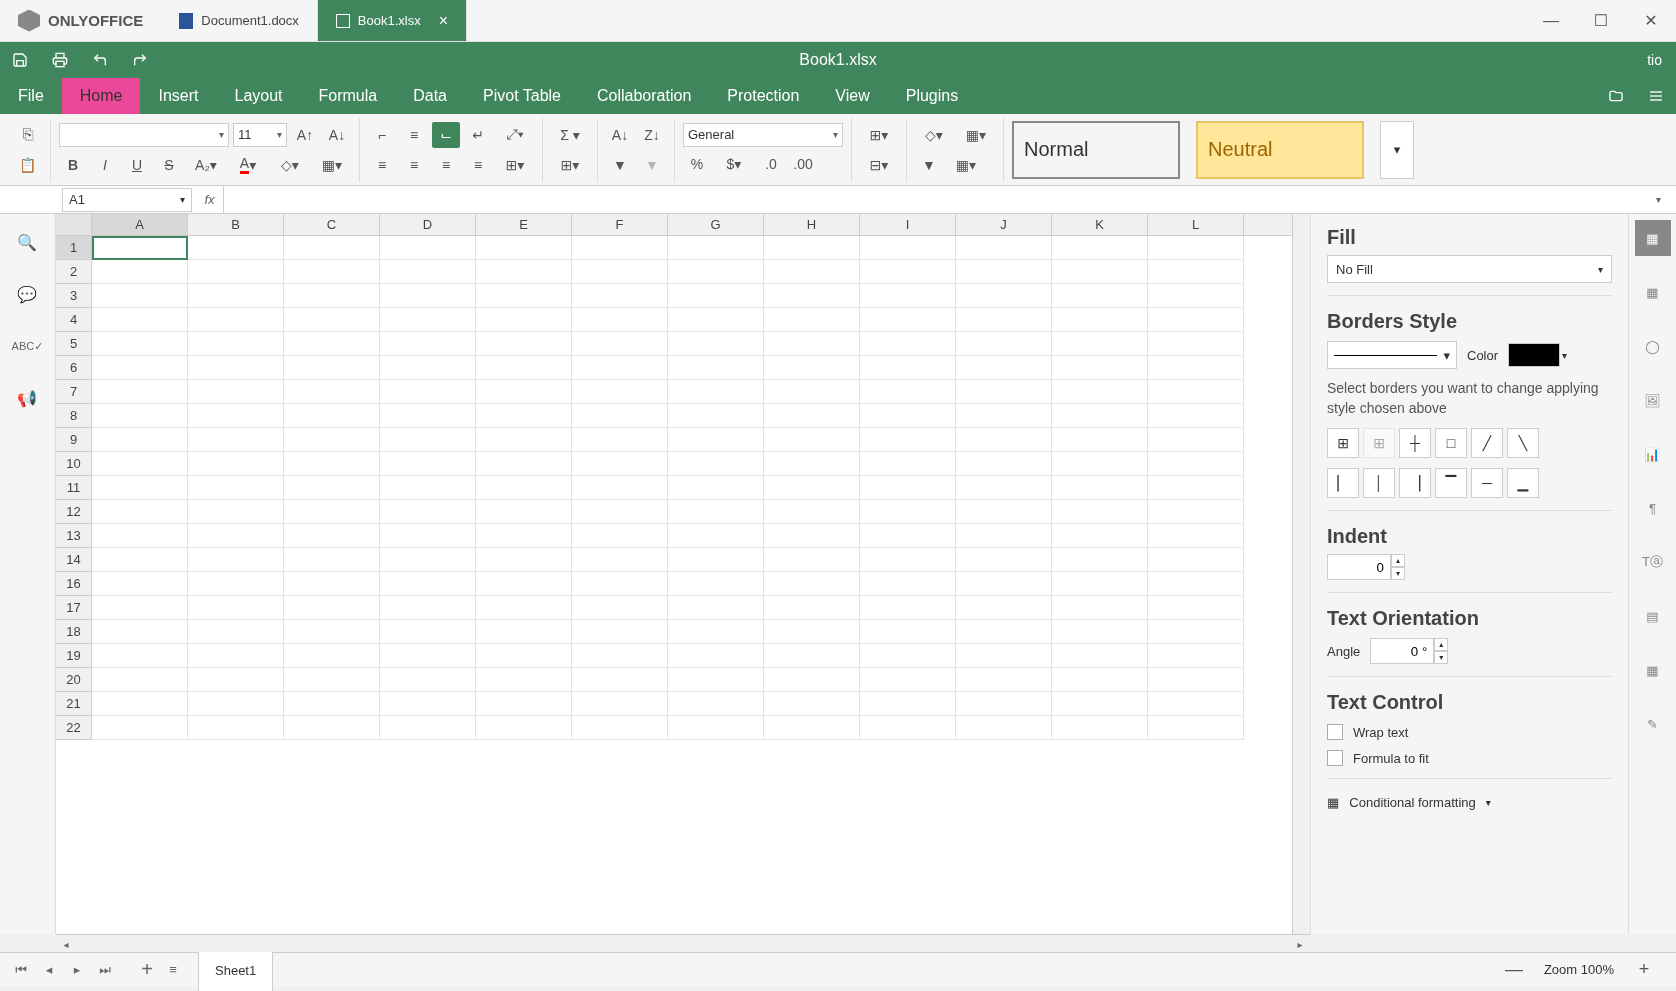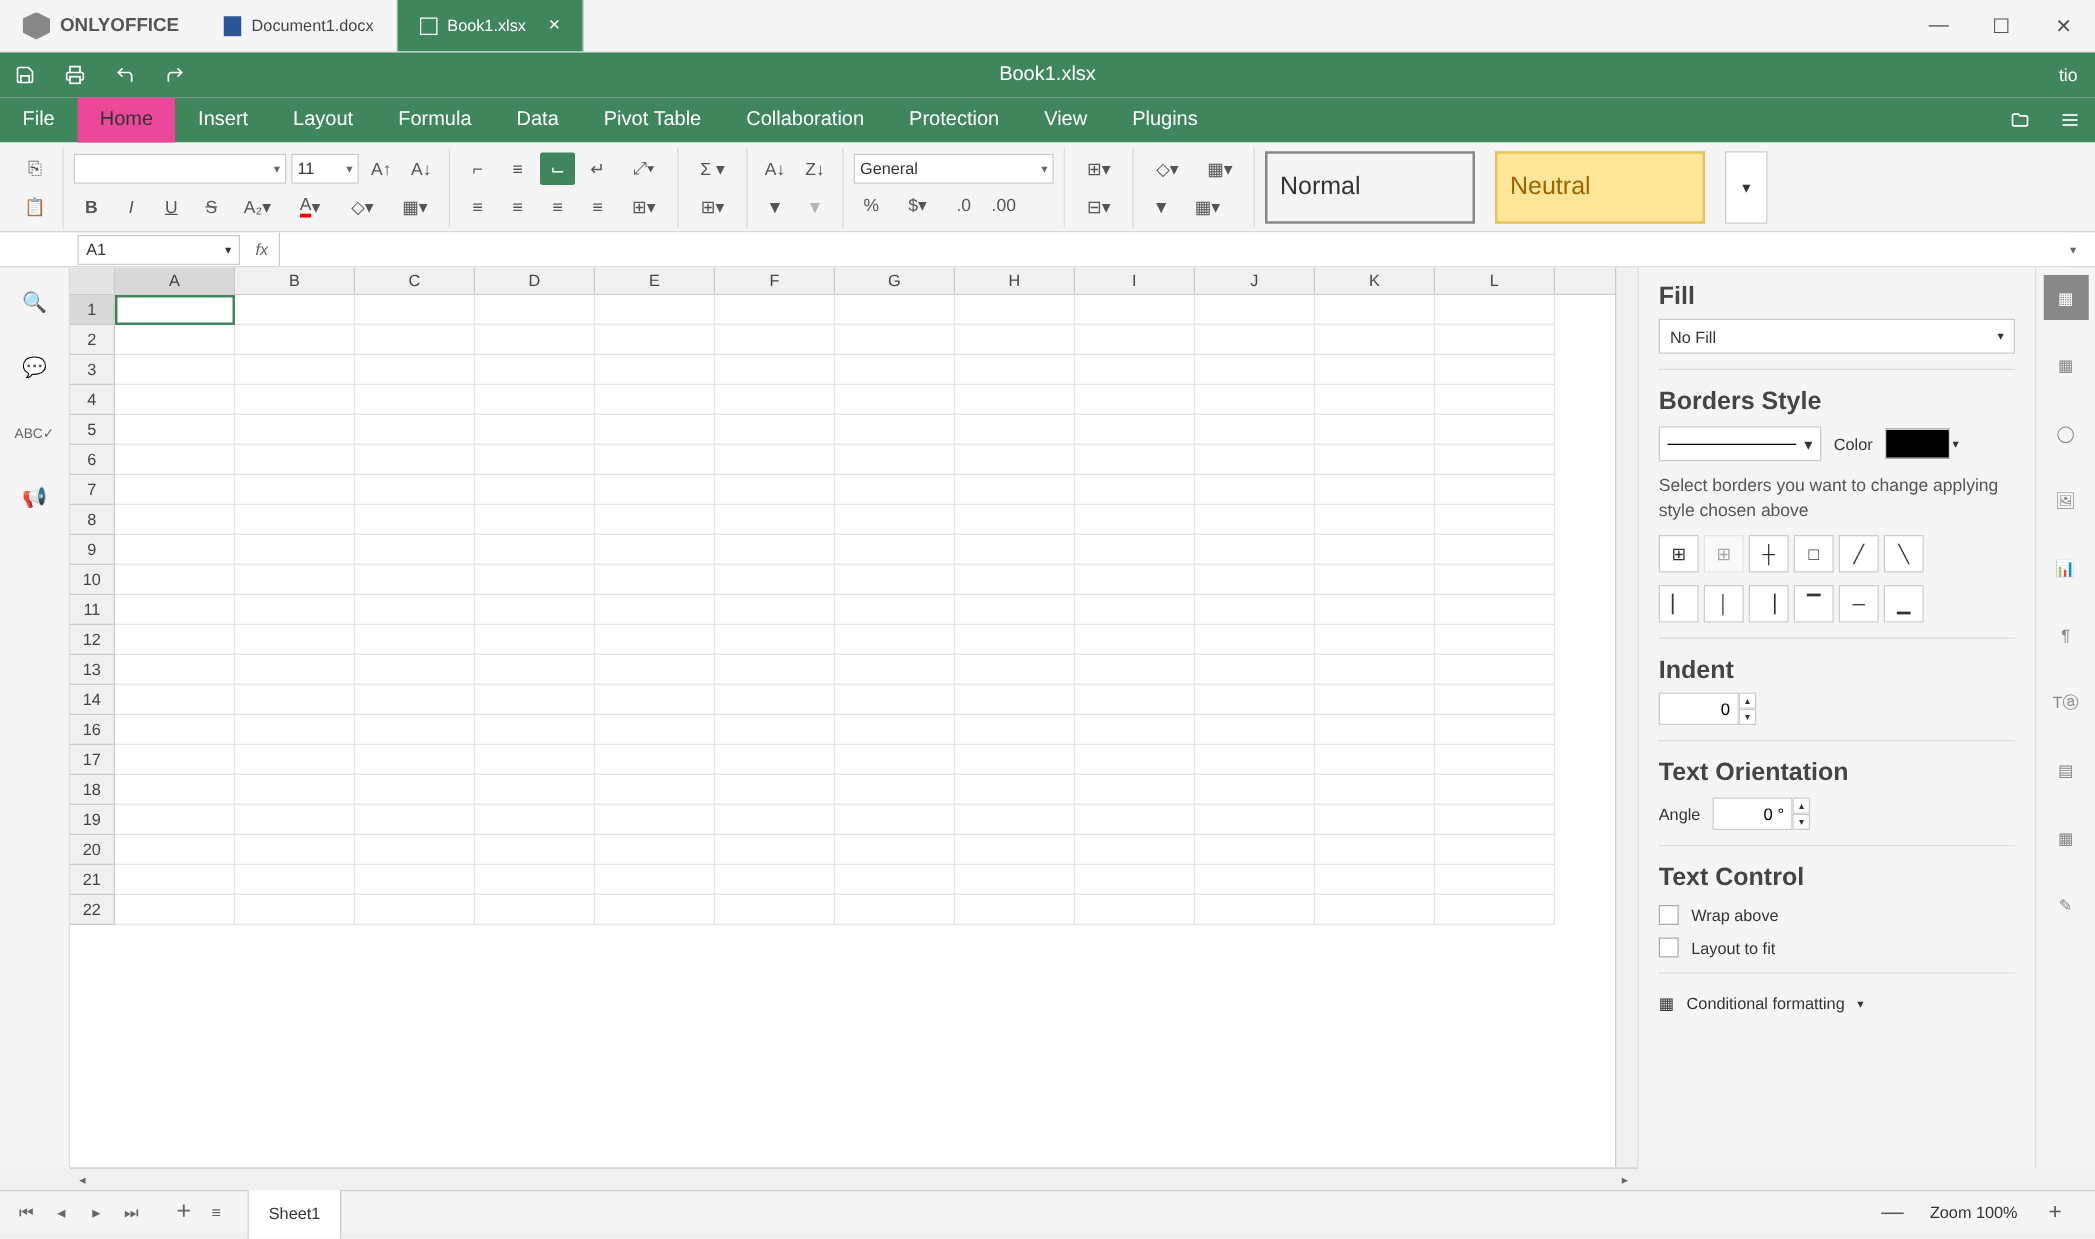--- a/index.html
+++ b/index.html
@@ -693,25 +693,25 @@
         <div class="spin-btns">
             <div>▴</div>
             <div>▾</div>
           </div>
       </div>
     </div>
     <div class="rp-divider"></div>
     <div class="rp-label">Text Control</div>
     <div class="checkbox-row">
       <div class="checkbox-box"></div>
-      <span>Wrap above</span>
+      <span>Wrap text</span>
     </div>
     <div class="checkbox-row">
       <div class="checkbox-box"></div>
-      <span>Layout to fit</span>
+      <span>Formula to fit</span>
     </div>
     <div class="rp-divider"></div>
     <div class="cond-fmt">
       <span>▦</span>
       <span>Conditional formatting</span>
       <span style="font-size:10px">▾</span>
     </div>
   </div>
 
   <div class="right-sidebar">

